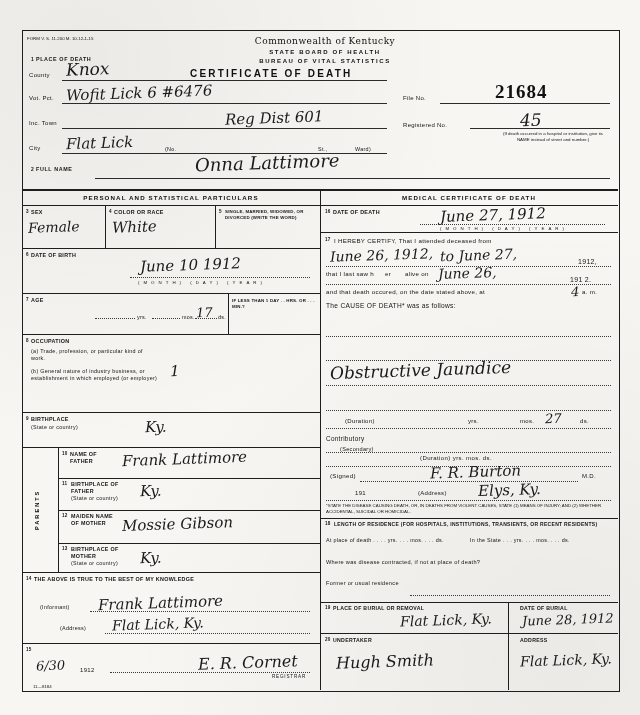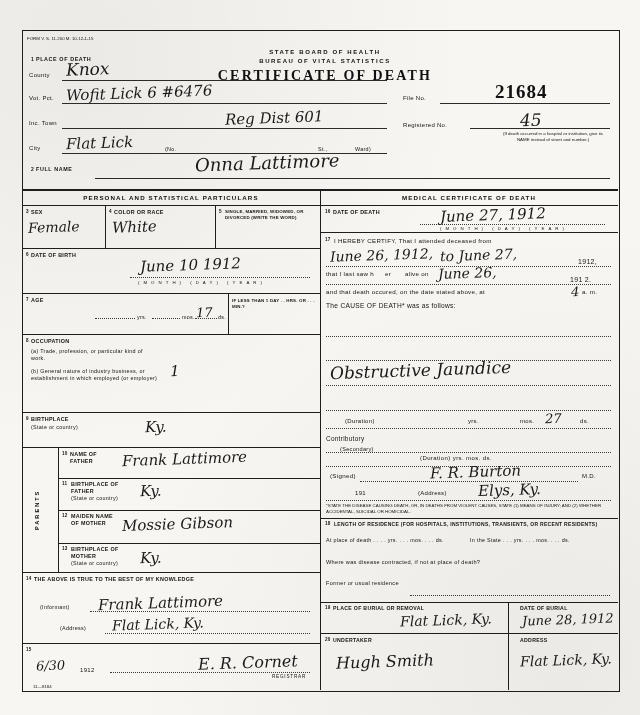--- a/index.html
+++ b/index.html
@@ -51,23 +51,23 @@
     letter-spacing:.5px;
   }
   .head-sub{
     font-family:"Liberation Sans",sans-serif;
     text-align:center;
     font-size:6px;
     letter-spacing:1.6px;
     font-weight:bold;
   }
   .head-main{
-    font-family:Liberation Serif, serif;
-    text-align:center;
-    font-size:14px;
+    font-family:Liberation Sans, sans-serif;
+    text-align:left;
+    font-size:10px;
     letter-spacing:2.2px;
     font-weight:bold;
   }
   .tiny{font-size:4.4px;letter-spacing:.2px;line-height:1.3;}
   .parents-vert{
     position:absolute;
     writing-mode:vertical-rl;
     transform:rotate(180deg);
     font-size:5.6px;
     letter-spacing:2px;
@@ -86,20 +86,21 @@
 </style>
 </head>
 <body>
 
 <div class="page">
 
   <div class="box" style="left:22px;top:30px;width:596px;height:660px;border-width:1px;"></div>
 
   <div class="lbl tiny" style="position:absolute;left:27px;top:36px;letter-spacing:0;">FORM V. S. 11.200 M. 10-12-1-15</div>
 
+  <div class="head-script" style="position:absolute;left:200px;top:36px;width:250px;">Commonwealth of Kentucky</div>
   <div class="head-sub" style="position:absolute;left:200px;top:49px;width:250px;">STATE BOARD OF HEALTH</div>
   <div class="head-sub" style="position:absolute;left:200px;top:58px;width:250px;">BUREAU OF VITAL STATISTICS</div>
   <div class="head-main" style="position:absolute;left:190px;top:68px;width:270px;">CERTIFICATE OF DEATH</div>
 
   <div class="lbl" style="position:absolute;left:31px;top:56px;font-size:5px;font-weight:bold;">1</div>
   <div class="lbl" style="position:absolute;left:36px;top:56px;font-weight:bold;letter-spacing:.6px;">PLACE OF DEATH</div>
 
   <div class="lbl" style="position:absolute;left:29px;top:72px;text-transform:none;font-size:6px;">County</div>
   <div class="hand" style="position:absolute;left:66px;top:59px;font-size:17px;">Knox</div>
   <div class="rule" style="left:62px;top:80px;width:325px;"></div>

